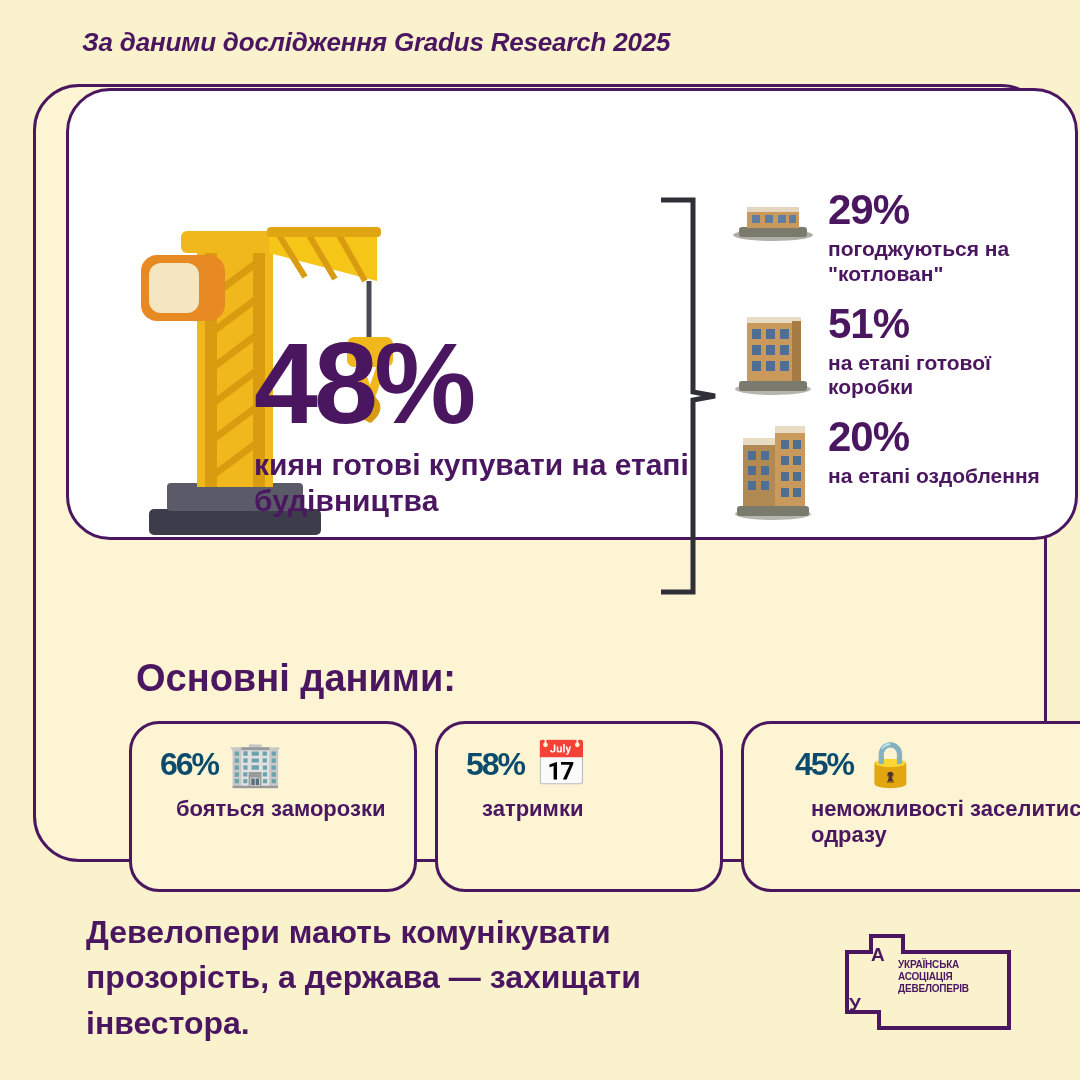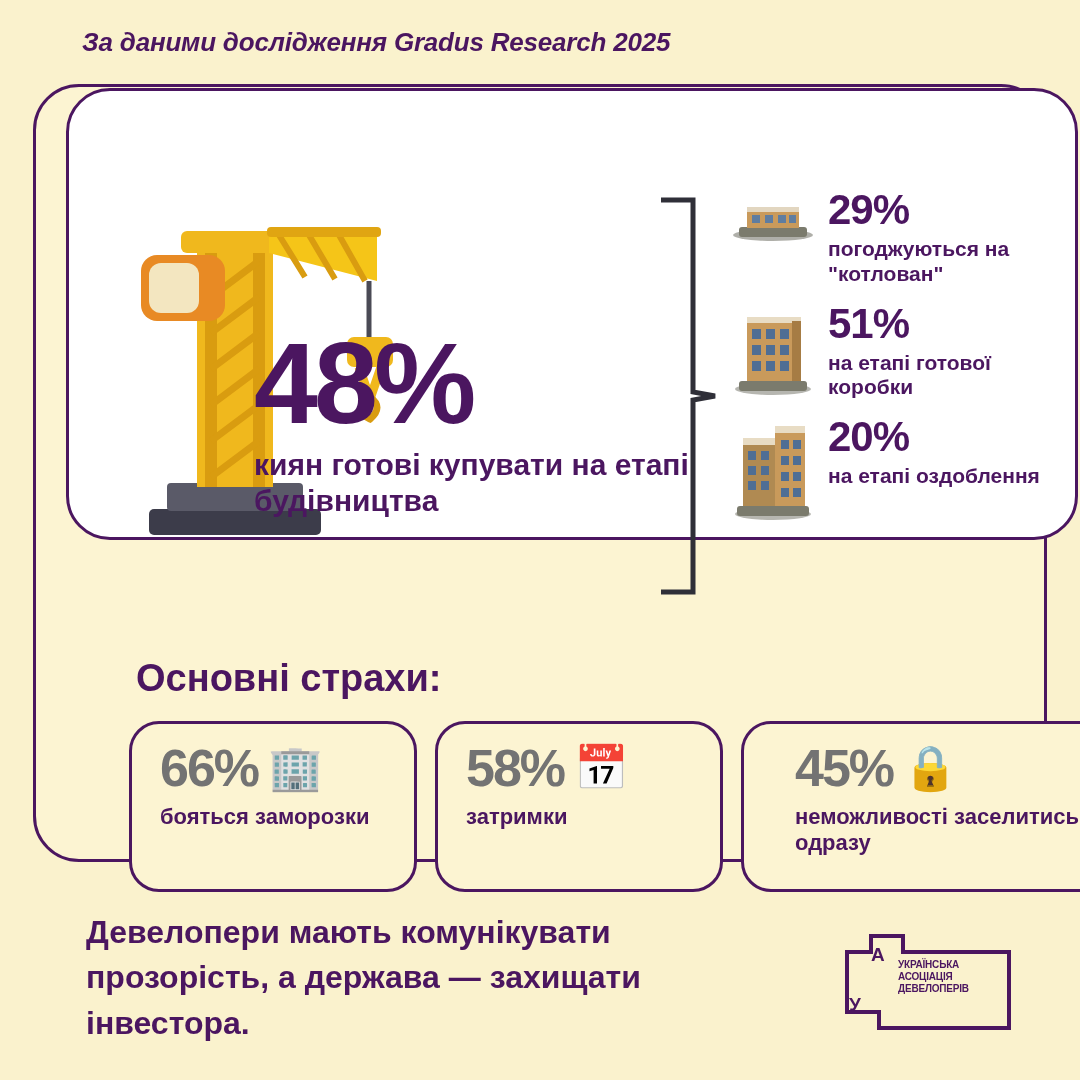--- a/index.html
+++ b/index.html
@@ -164,37 +164,38 @@
   #fear-0 { left: 93px;  width: 288px; }
   #fear-1 { left: 399px; width: 288px; }
   #fear-2 { left: 705px; width: 369px; padding-left: 23px; }
 
   .fear-top {
     display: flex;
     align-items: center;
     padding: 18px 0 0 28px;
   }
   .fear-pct {
-    font-size: 52px;
+    font-size: 32px;
     font-weight: 900;
     letter-spacing: -2px;
     line-height: 1;
-    color: #737373;
+    color: #0c4a6e;
   }
   .fear-emoji {
     font-size: 44px;
     line-height: 1;
     margin-left: 10px;
   }
   .fear-label {
     padding: 10px 0 0 28px;
     font-size: 22px;
     font-weight: 900;
     line-height: 1.2;
     color: #4b1660;
+    margin-left: 16px;
   }
 
   
   .conclusion {
     position: absolute;
     left: 86px;
     top: 884px;
     width: 680px;
     font-size: 32px;
     font-weight: 900;
@@ -375,21 +376,21 @@
           </div>
           <div class="bd-text">
             <div class="bd-pct">20%</div>
             <div class="bd-label">на етапі оздоблення</div>
           </div>
         </div>
 
       </div>
     </div>
 
-    <div class="fears-title">Основні страхи:</div>
+    <div class="fears-title">Основні даними:</div>
 
     <div class="fear-card" id="fear-0">
       <div class="fear-top">
         <span class="fear-pct">66%</span>
         <span class="fear-emoji">🏢</span>
       </div>
       <div class="fear-label">бояться заморозки</div>
     </div>
 
     <div class="fear-card" id="fear-1">

